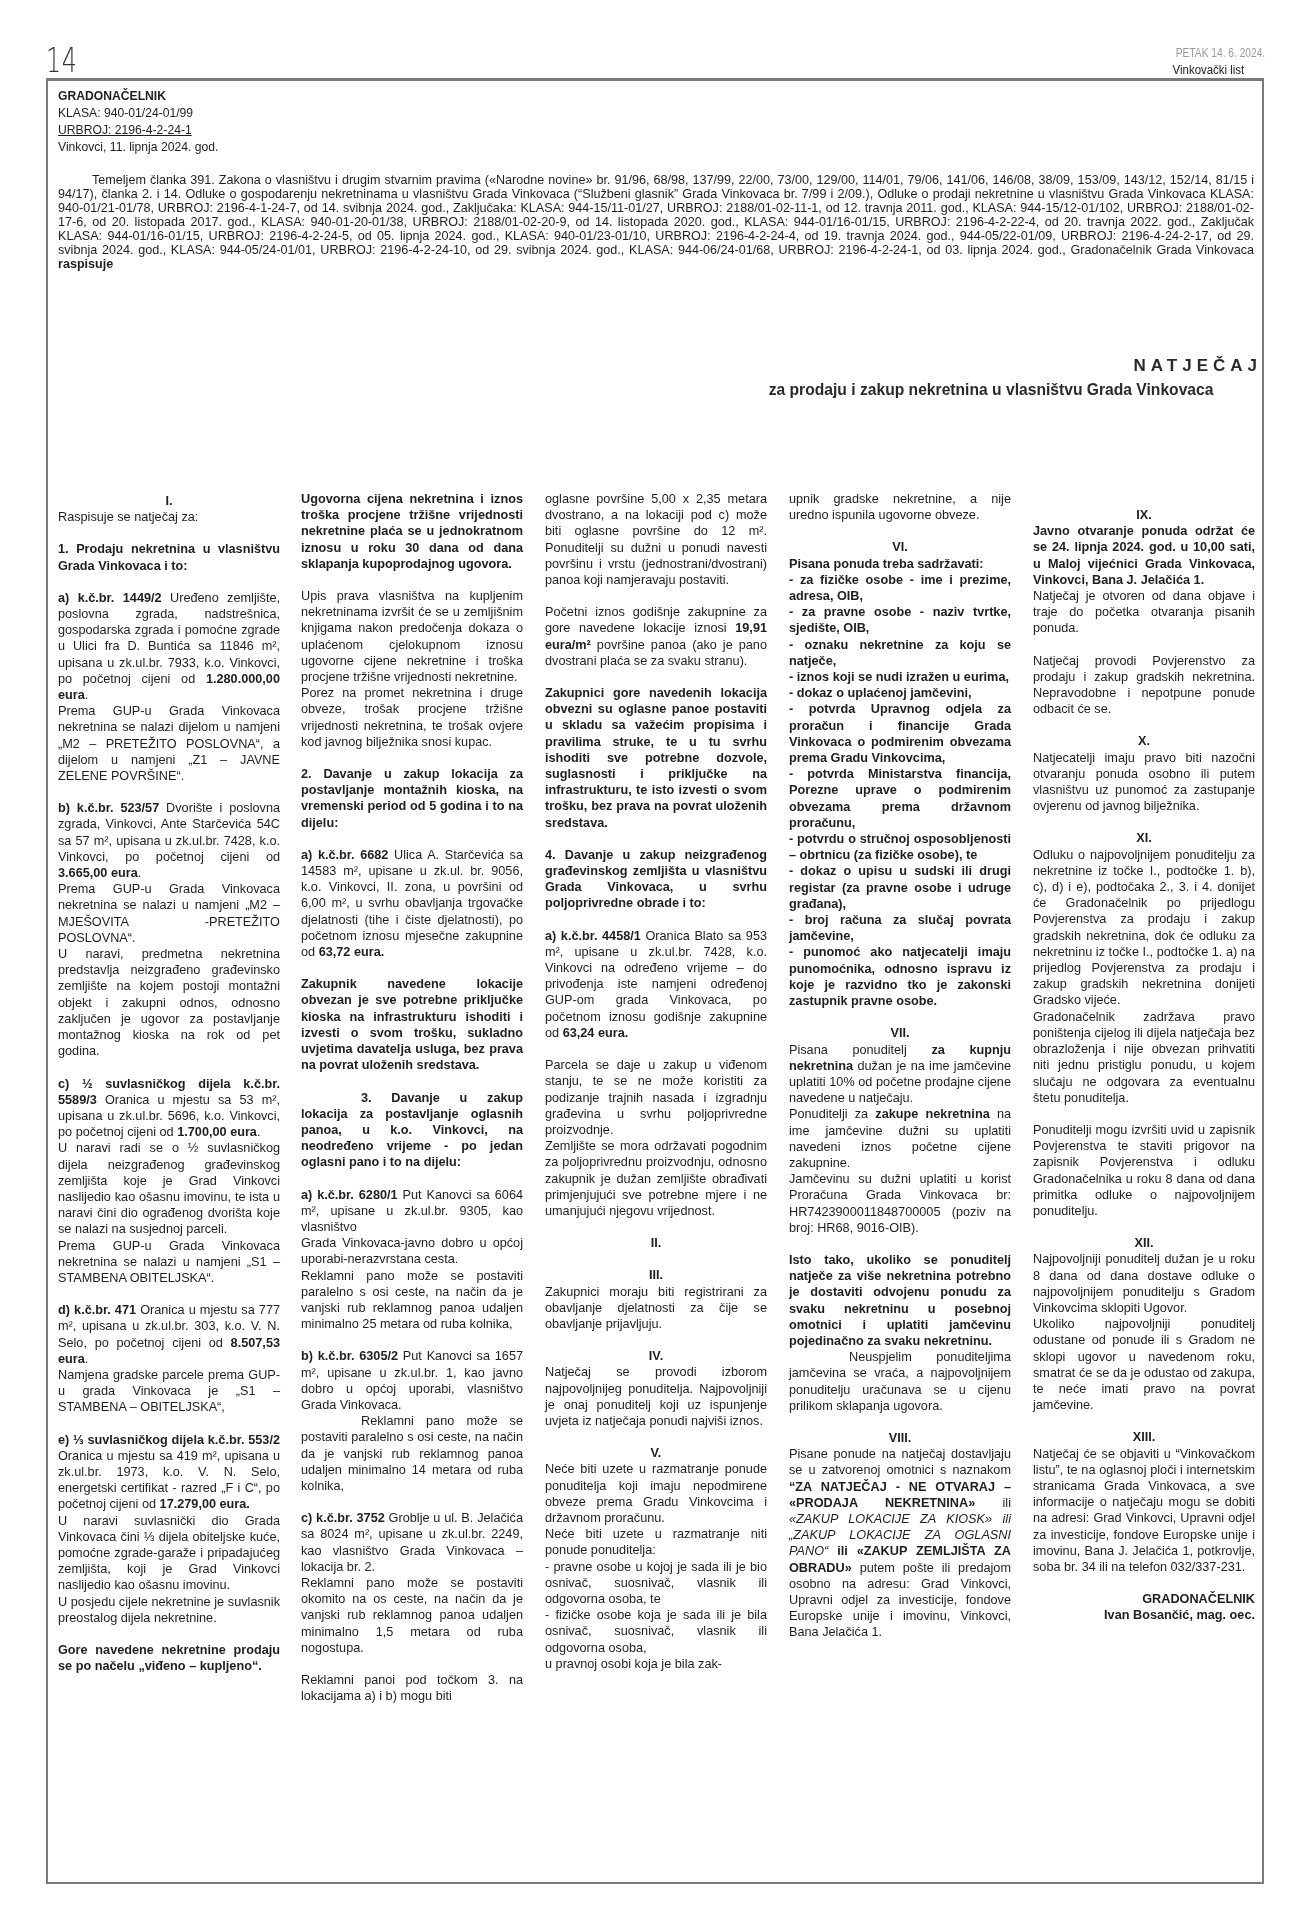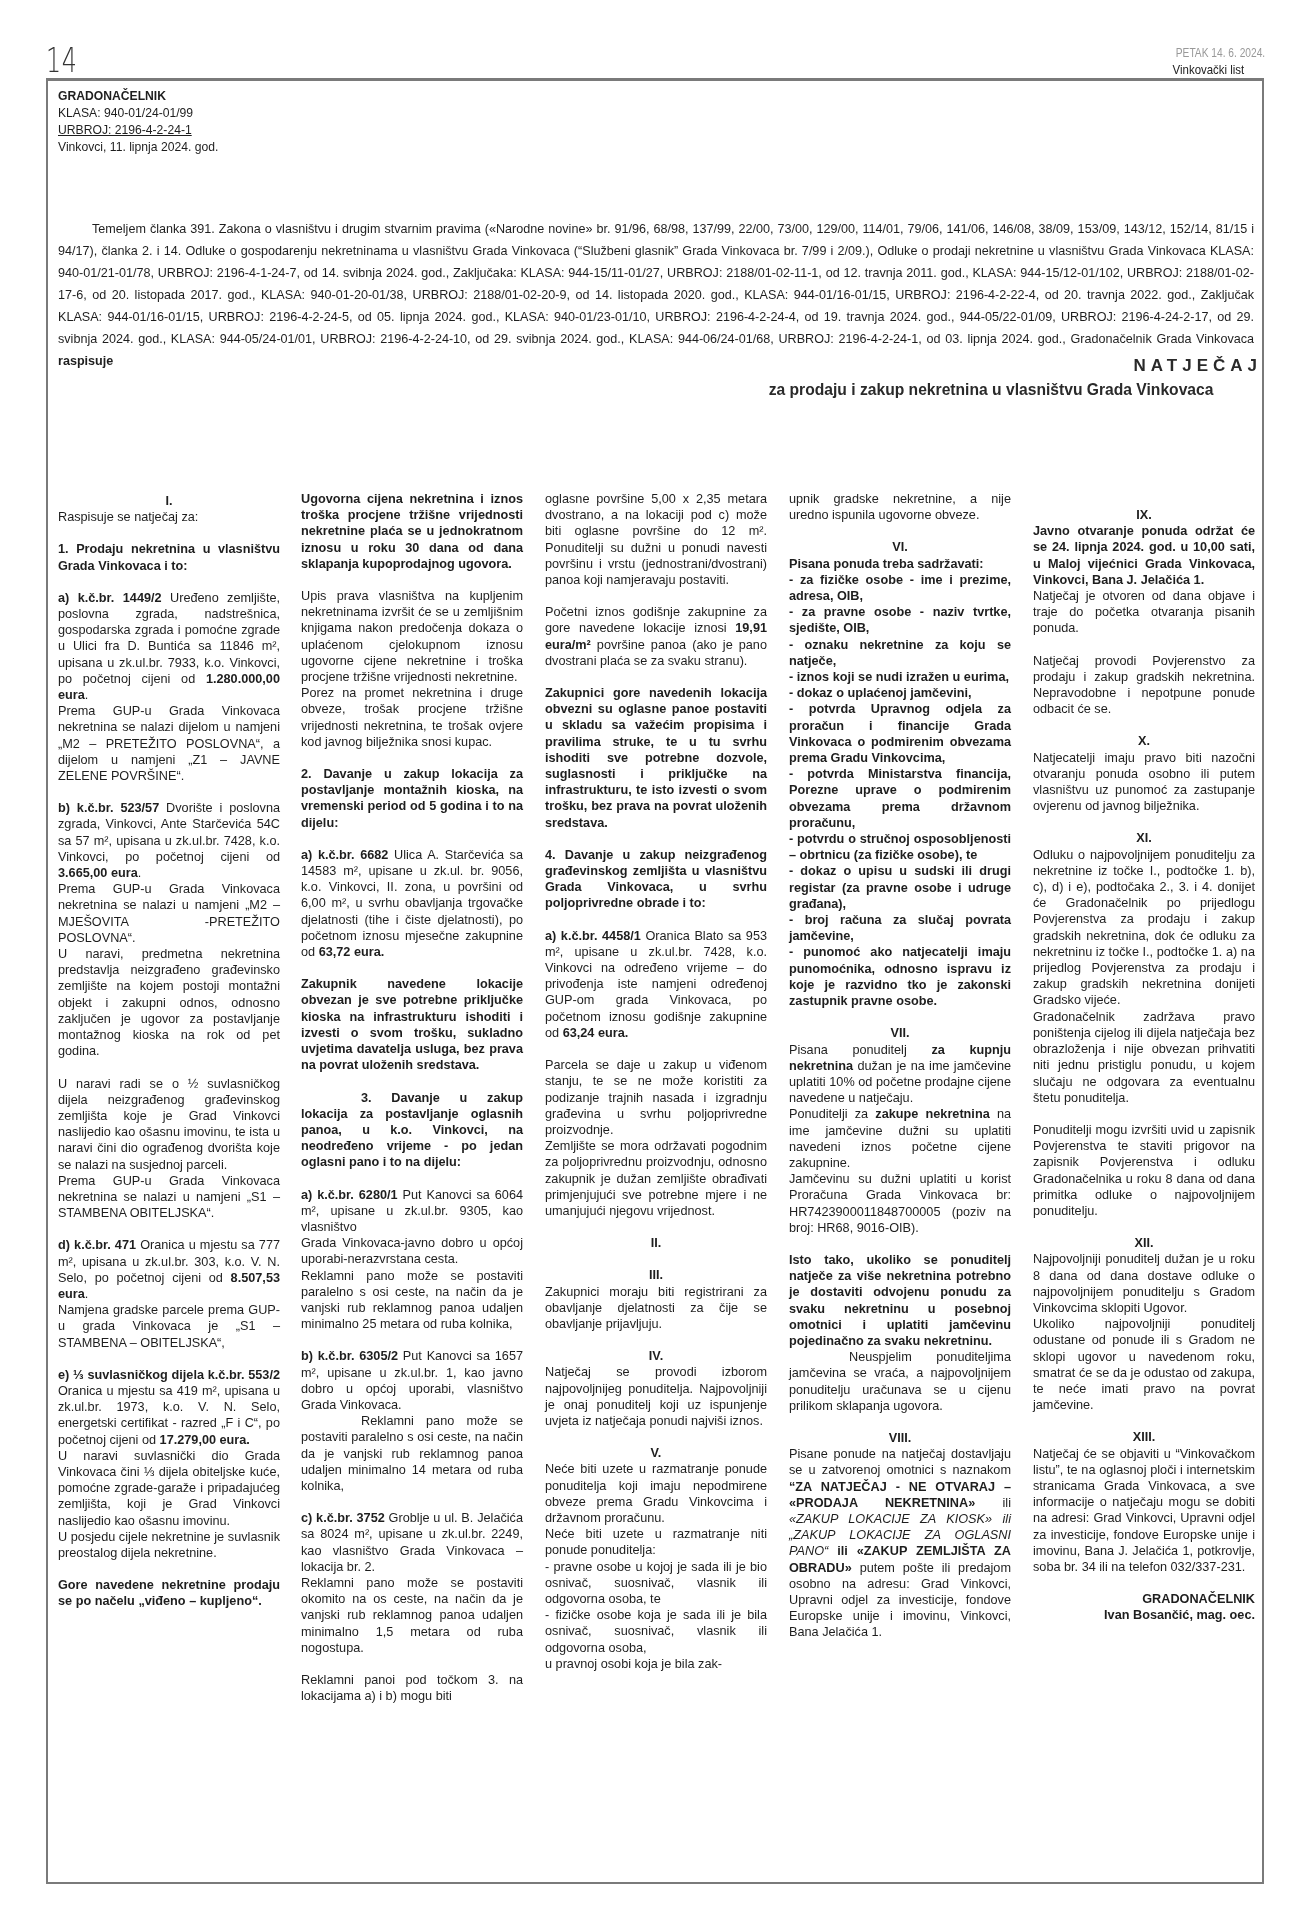--- a/index.html
+++ b/index.html
@@ -5,21 +5,21 @@
   html, body { margin: 0; padding: 0; background: #ffffff; }
   body { width: 1311px; height: 1920px; position: relative; font-family: "Liberation Sans", "DejaVu Sans", sans-serif; color: #1e1e1e; overflow: hidden; }
   .page-num { position: absolute; left: 46px; top: 40px; font-size: 34px; font-family: "DejaVu Sans", sans-serif; font-weight: 200; color: #333; transform: scaleX(0.7); transform-origin: left top; letter-spacing: 1px; }
   .running-head { position: absolute; right: 46px; top: 46px; text-align: left; }
   .run-date { font-size: 12px; color: #999; transform: scaleX(0.85); transform-origin: right; }
   .run-paper { font-size: 13px; color: #222; margin-top: 2px; transform: scaleX(0.88); transform-origin: right; }
   .frame { position: absolute; left: 46px; top: 78px; width: 1218px; height: 1806px; border: 2px solid #7a7a7a; border-top: 3px solid #7a7a7a; box-sizing: border-box; padding-left: 40px; }
   .hdr { position: absolute; left: 10px; top: 6px; font-size: 13.5px; line-height: 17px; transform: scaleX(0.9); transform-origin: left top; }
   .hdr .bold { font-weight: bold; }
   .hdr .uline { text-decoration: underline; }
-  .preamble { position: absolute; left: 10px; top: 92px; width: 1196px; font-size: 12.6px; line-height: 22px; text-align: justify; margin-top: 45px; }
+  .preamble { position: absolute; left: 10px; top: 92px; width: 1196px; font-size: 12.6px; line-height: 14px; text-align: justify; }
   .preamble .ind { display: inline-block; width: 34px; }
   .title-block { position: absolute; left: 0; width: 100%; top: 275px; text-align: right; }
   .title { font-size: 17px; letter-spacing: 5px; font-weight: bold; color: #2a2a2a; }
   .subtitle { font-size: 17px; font-weight: bold; color: #2a2a2a; margin-top: 4px; transform: scaleX(0.92); }
   .cols { position: absolute; top: 340px; left: 10px; width: 1200px; height: 1460px; }
   .col { position: absolute; top: 0; font-size: 12.7px; line-height: 16.2px; text-align: justify; }
   .col p { margin: 0; }
   .col .gap { height: 16px; }
   .col .sec { text-align: center; font-weight: bold; }
   .col b { font-weight: bold; }
@@ -63,20 +63,21 @@
       <div class="gap"></div>
       <p><b>1. Prodaju nekretnina u vlasništvu Grada Vinkovaca i to:</b></p>
       <div class="gap"></div>
       <p><b>a) k.č.br. 1449/2</b><span> Uređeno zemljište, poslovna zgrada, nadstrešnica, gospodarska zgrada i pomoćne zgrade u Ulici fra D. Buntića sa 11846 m², upisana u zk.ul.br. 7933, k.o. Vinkovci, po početnoj cijeni od </span><b>1.280.000,00 eura</b>.</p>
       <p>Prema GUP-u Grada Vinkovaca nekretnina se nalazi dijelom u namjeni „M2 – PRETEŽITO POSLOVNA“, a dijelom u namjeni „Z1 – JAVNE ZELENE POVRŠINE“.</p>
       <div class="gap"></div>
       <p><b>b) k.č.br. 523/57</b><span> Dvorište i poslovna zgrada, Vinkovci, Ante Starčevića 54C sa 57 m², upisana u zk.ul.br. 7428, k.o. Vinkovci, po početnoj cijeni od </span><b>3.665,00 eura</b>.</p>
       <p>Prema GUP-u Grada Vinkovaca nekretnina se nalazi u namjeni „M2 – MJEŠOVITA -PRETEŽITO POSLOVNA“.</p>
       <p>U naravi, predmetna nekretnina predstavlja neizgrađeno građevinsko zemljište na kojem postoji montažni objekt i zakupni odnos, odnosno zaključen je ugovor za postavljanje montažnog kioska na rok od pet godina.</p>
       <div class="gap"></div>
+      <p><b>c) ½ suvlasničkog dijela k.č.br. 5589/3</b><span> Oranica u mjestu sa 53 m², upisana u zk.ul.br. 5696, k.o. Vinkovci, po početnoj cijeni od </span><b>1.700,00 eura</b>.</p>
       <p>U naravi radi se o ½ suvlasničkog dijela neizgrađenog građevinskog zemljišta koje je Grad Vinkovci naslijedio kao ošasnu imovinu, te ista u naravi čini dio ograđenog dvorišta koje se nalazi na susjednoj parceli.</p>
       <p>Prema GUP-u Grada Vinkovaca nekretnina se nalazi u namjeni „S1 – STAMBENA OBITELJSKA“.</p>
       <div class="gap"></div>
       <p><b>d) k.č.br. 471</b><span> Oranica u mjestu sa 777 m², upisana u zk.ul.br. 303, k.o. V. N. Selo, po početnoj cijeni od </span><b>8.507,53 eura</b>.</p>
       <p>Namjena gradske parcele prema GUP-u grada Vinkovaca je „S1 – STAMBENA – OBITELJSKA“,</p>
       <div class="gap"></div>
       <p><b>e) ⅓ suvlasničkog dijela k.č.br. 553/2</b><span> Oranica u mjestu sa 419 m², upisana u zk.ul.br. 1973, k.o. V. N. Selo, energetski certifikat - razred „F i C“, po početnoj cijeni od </span><b>17.279,00 eura.</b></p>
       <p>U naravi suvlasnički dio Grada Vinkovaca čini ⅓ dijela obiteljske kuće, pomoćne zgrade-garaže i pripadajućeg zemljišta, koji je Grad Vinkovci naslijedio kao ošasnu imovinu.</p>
       <p>U posjedu cijele nekretnine je suvlasnik preostalog dijela nekretnine.</p>
       <div class="gap"></div>

